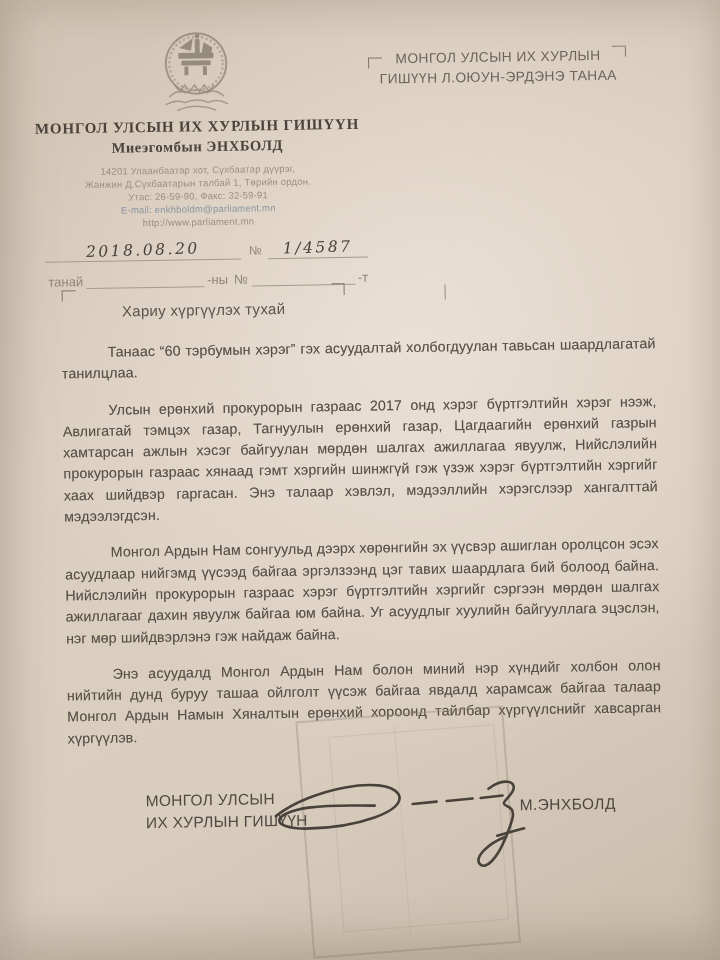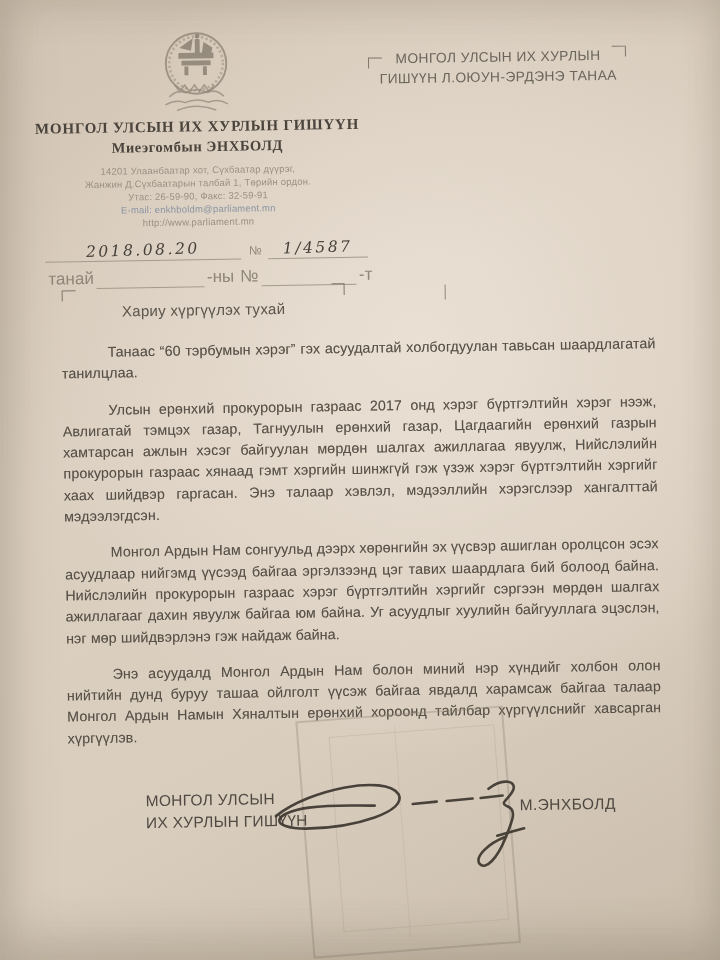--- a/index.html
+++ b/index.html
@@ -27,21 +27,21 @@
   
   .refblock{position:absolute;left:48px;top:226px;width:330px;}
   .refrow{display:flex;align-items:flex-end;height:32px;}
   .uline{display:inline-block;border-bottom:1.2px solid #a59b8c;text-align:center;}
   .u-date{width:196px;}
   .u-num{width:100px;}
   .u-blank1{width:118px;height:14px;}
   .u-blank2{width:104px;height:14px;}
   .hand{font-family:"DejaVu Serif",serif;font-style:italic;font-size:15.5px;color:#46403a;letter-spacing:2.5px;transform:rotate(-1deg);display:inline-block;padding-bottom:1px;}
   .nosign{font-size:12px;color:#8f8678;margin:0 6px 2px 8px;}
-  .faint{font-size:17px;color:#8f8678;}
+  .faint{font-size:13px;color:#8f8678;}
   .refrow2{display:flex;align-items:flex-end;margin-top:9px;height:18px;}
   .refrow2 .faint{margin:0 3px;}
 
   
   .recipient{position:absolute;left:366px;top:50px;width:276px;text-align:center;
     font-size:13.8px;line-height:19.5px;color:#6b655c;letter-spacing:.4px;}
   .bkt{position:absolute;width:13px;height:10px;}
   .bkt-l{border-left:1.6px solid rgba(110,102,90,.85);border-top:1.6px solid rgba(110,102,90,.85);}
   .bkt-r{border-right:1.6px solid rgba(110,102,90,.85);border-top:1.6px solid rgba(110,102,90,.85);}
   .rec-bkt-l{left:374px;top:58px;}

